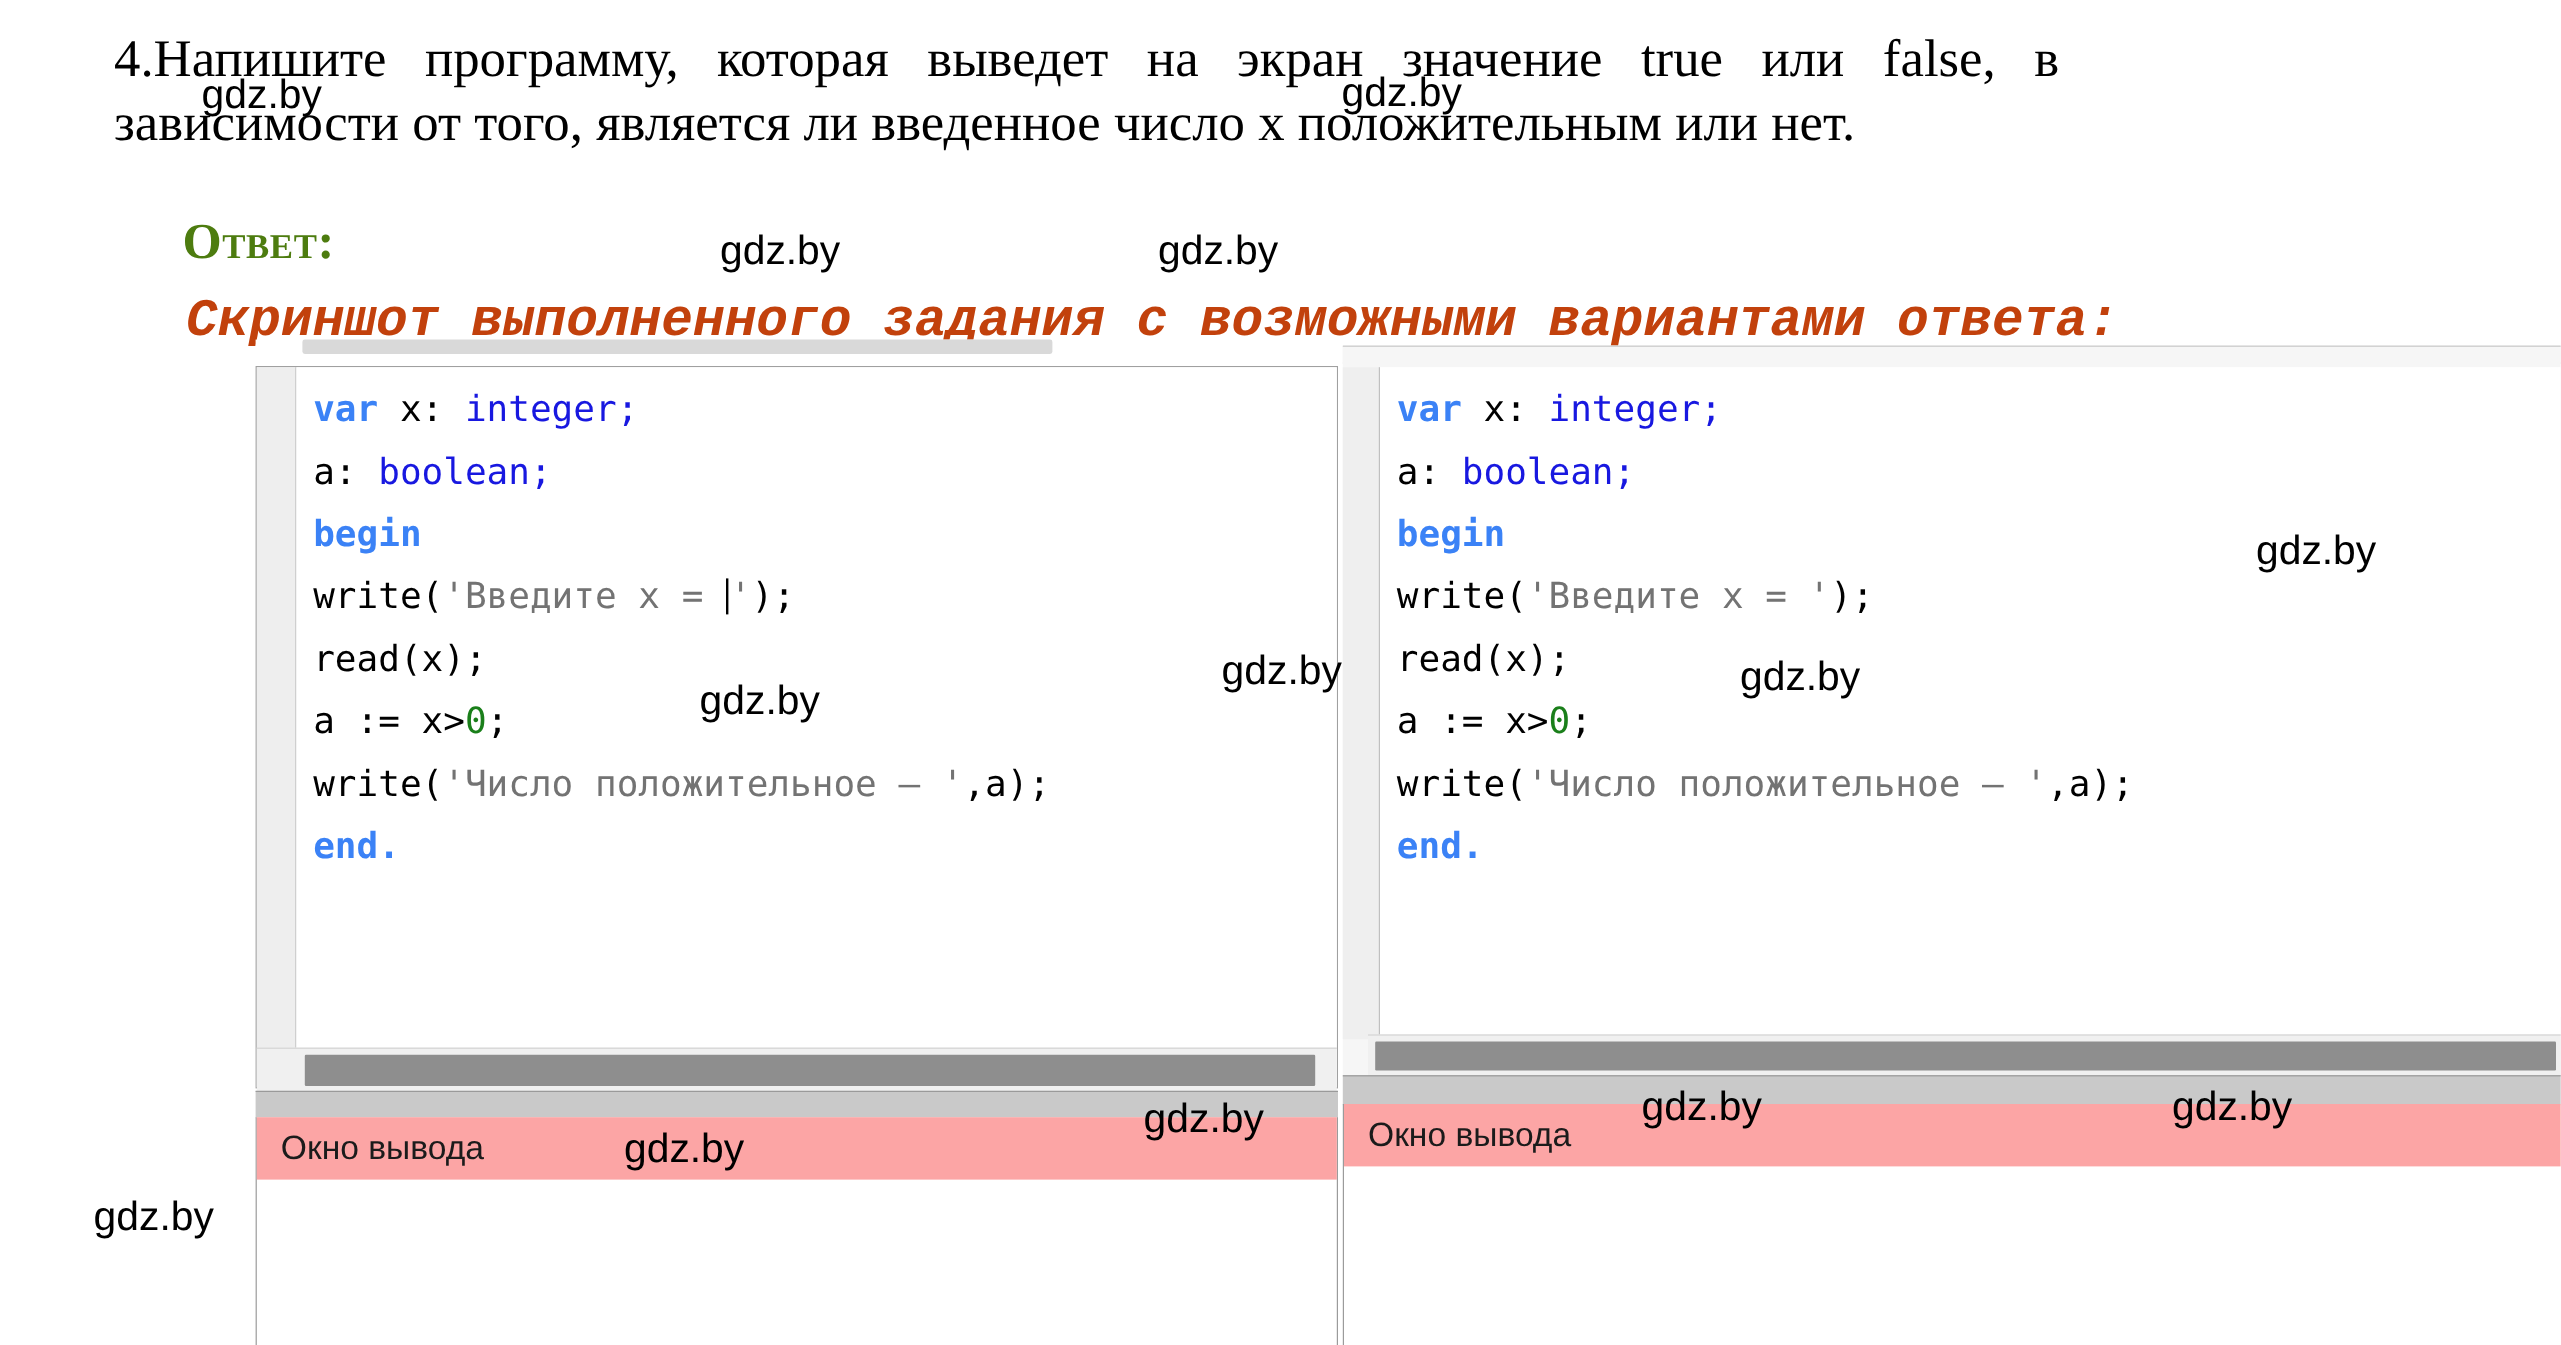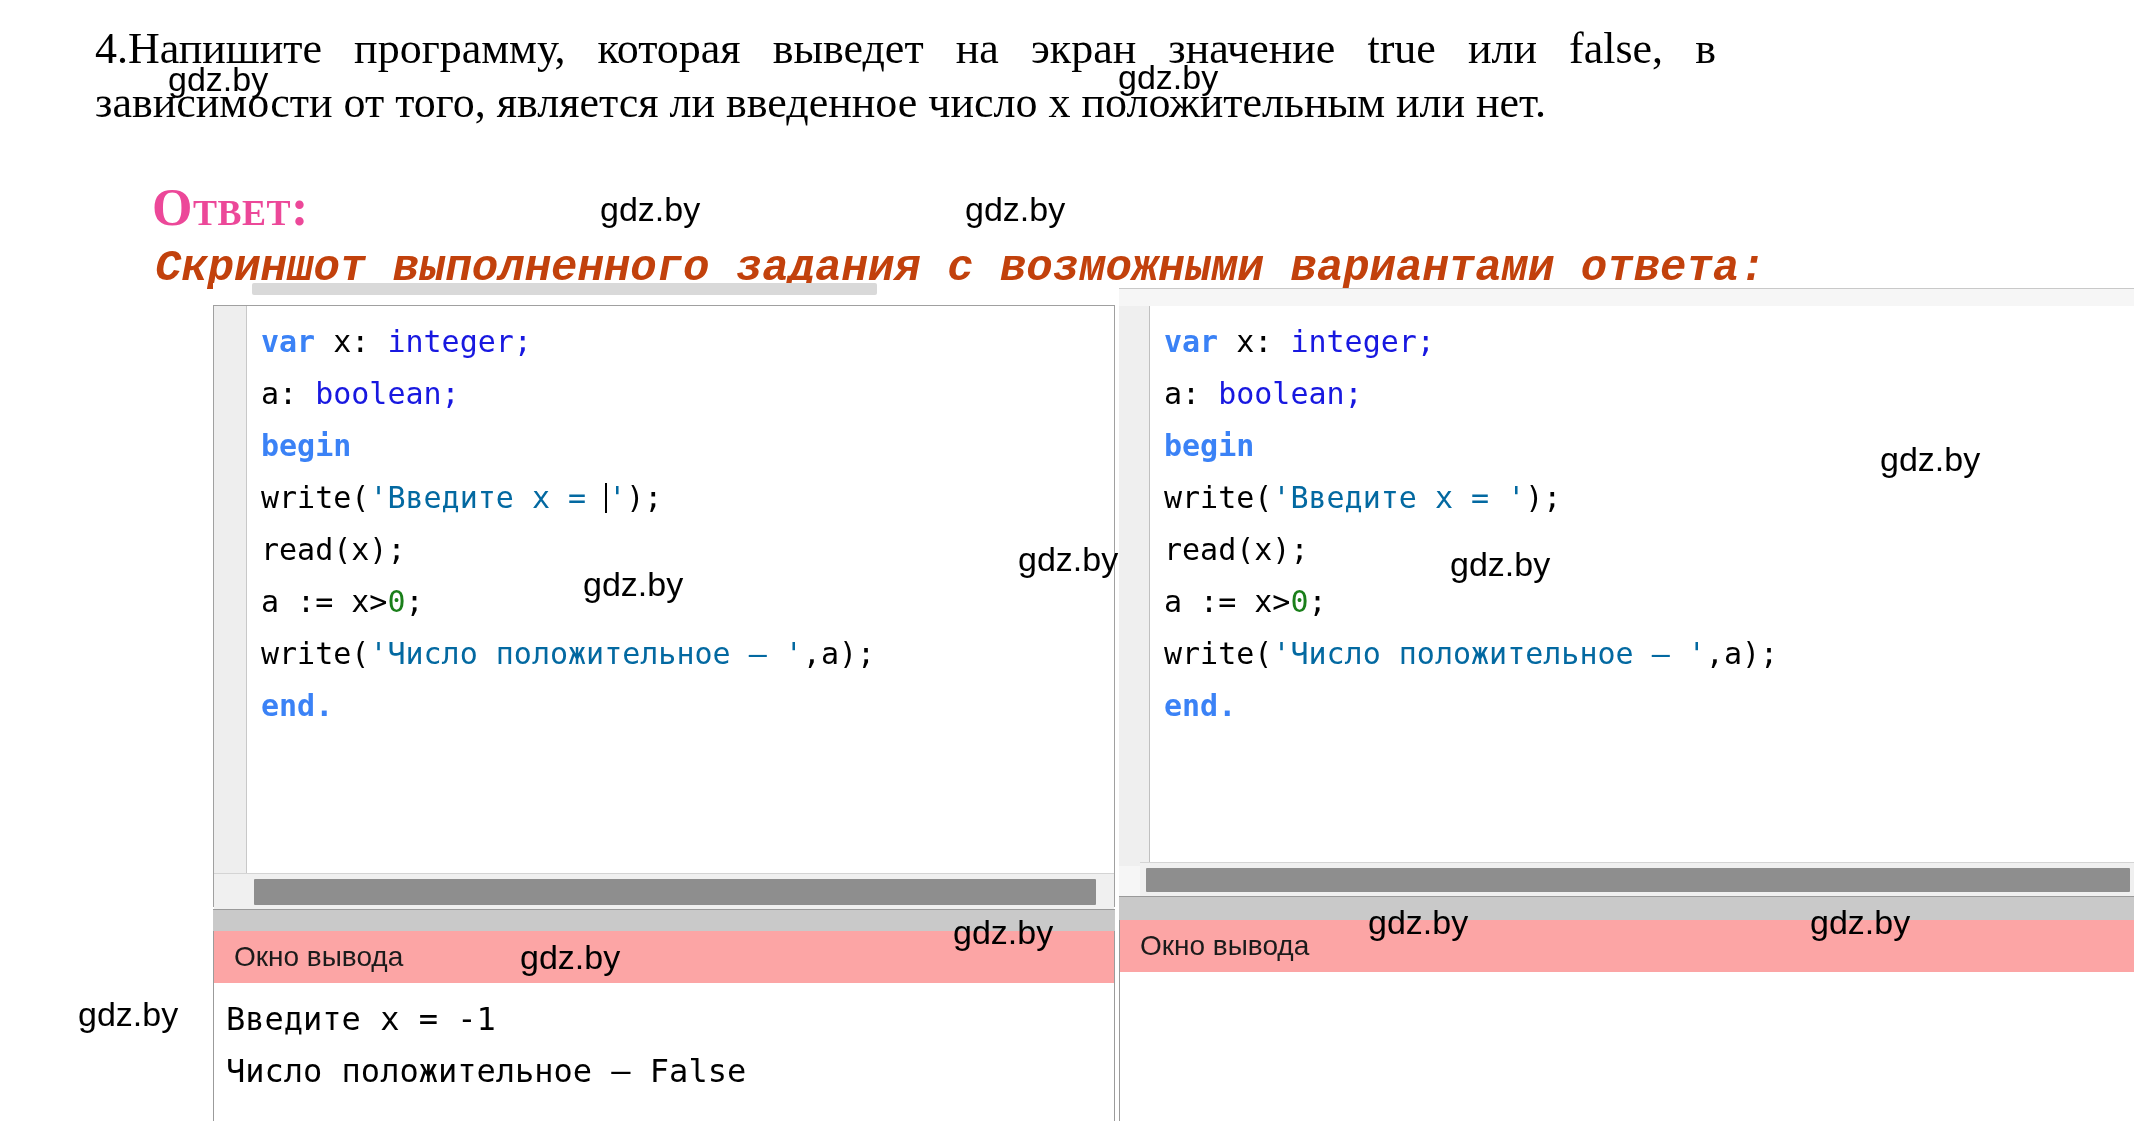--- a/index.html
+++ b/index.html
@@ -29,23 +29,23 @@
     padding: 0 40px 0 95px;
     box-sizing: border-box;
   }
 
   .answer-label {
     position: absolute;
     left: 152px;
     top: 178px;
     font-family: "Liberation Serif", serif;
     font-weight: bold;
-    font-size: 52px;
+    font-size: 42px;
     font-variant: small-caps;
-    color: #ec4899;
+    color: #4d7c0f;
     letter-spacing: 0.5px;
   }
 
   .subtitle {
     position: absolute;
     left: 155px;
     top: 243px;
     font-family: Liberation Mono, monospace;
     font-weight: bold;
     font-style: italic;
@@ -118,21 +118,21 @@
   .code {
     font-family: "DejaVu Sans Mono", monospace;
     font-size: 30px;
     line-height: 52px;
     color: #000000;
     padding: 10px 0 0 14px;
     white-space: pre;
   }
   .code .kw      { font-weight: bold; color: #3b82f6; }
   .code .type    { color: #1818e0; }
-  .code .str     { color: #0369a1; }
+  .code .str     { color: #737373; }
   .code .num0    { color: #1a7f1a; }
   .code .plain   { color: #000000; }
   .caret {
     display: inline-block;
     width: 2px;
     height: 30px;
     background: #000;
     vertical-align: -5px;
     margin: 0 1px;
   }
@@ -334,22 +334,20 @@
     <div class="thumb"></div>
   </div>
 
   <div class="outsep"></div>
   <div class="outsep-right"></div>
 
   <div class="outwin outwin-left">
     <div class="titlebar">
       <span>Окно вывода</span>
     </div>
-    <div class="body"><span>Введите x = -1</span>
-<span>Число положительное — False</span></div>
   </div>
 
   <div class="outwin outwin-right">
     <div class="titlebar">
       <span>Окно вывода</span>
     </div>
   </div>
 
 </div>
 

